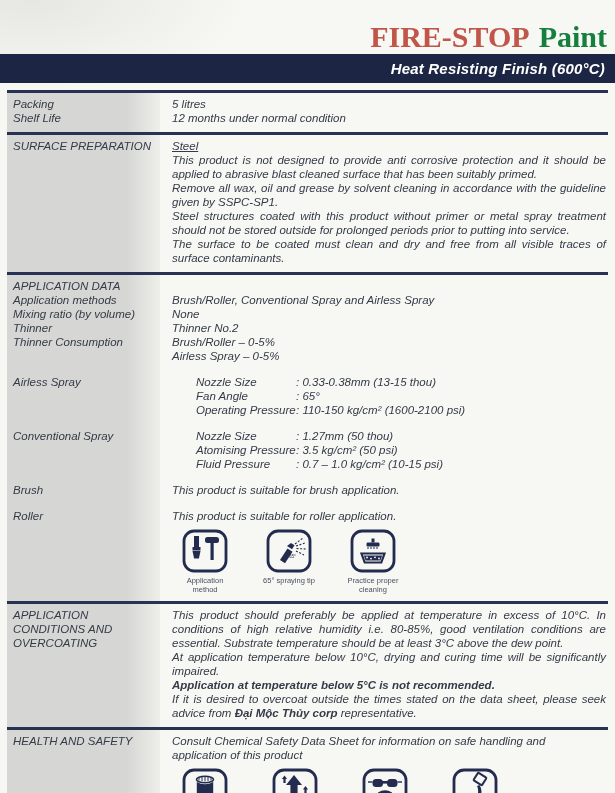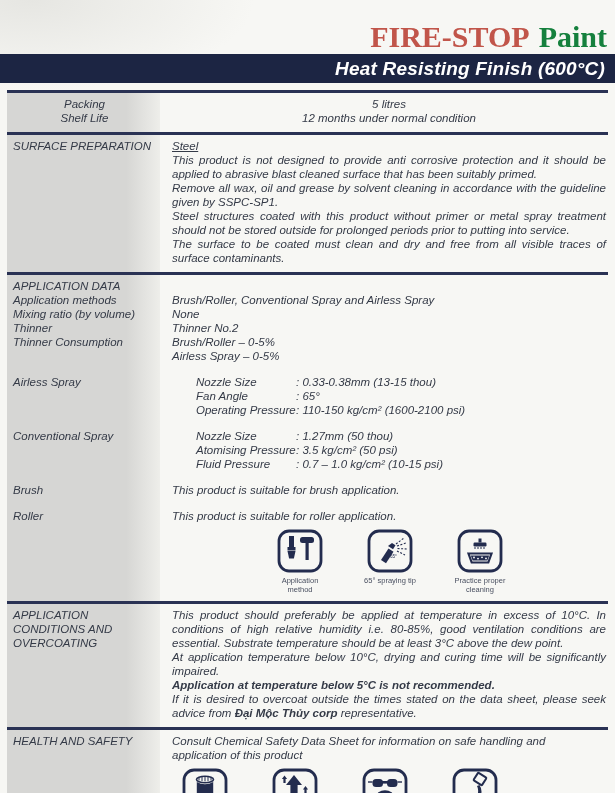--- a/index.html
+++ b/index.html
@@ -22,44 +22,44 @@
     padding: 2px 8px 0 0;
     font-family: "Liberation Serif", serif;
     font-style: normal; font-weight: bold; font-size: 30px; line-height: 34px;
   }
   .brand-red { color: #c1554a; margin-right: 9px; }
   .brand-blue { color: #15803d; }
   .banner {
     height: 29px; background: #1c2543;
     display: flex; align-items: center; justify-content: flex-end;
     padding-right: 10px;
-    color: #ffffff; font-weight: bold; font-size: 19px; letter-spacing: 0.2px;
+    color: #ffffff; font-weight: bold; font-size: 15px; letter-spacing: 0.2px;
   }
   .sheet { padding: 0 7px; }
   .section {
     position: relative;
     border-top: 3px solid #2a3254;
     padding: 4px 0 7px 0;
   }
-  .section.first { margin-top: 7px; text-align: center; }
+  .section.first { margin-top: 7px; }
   .section::before {
     content: ""; position: absolute; left: 0; top: 0; bottom: 0; width: 153px;
     background: linear-gradient(to right, #d6d6d4 78%, #eeeeea 100%);
     z-index: 0;
   }
   .row { display: flex; position: relative; z-index: 1; }
   .lab { flex: 0 0 153px; width: 153px; padding: 0 4px 0 6px; }
   .con { flex: 1; padding-left: 12px; padding-right: 2px; }
   .justify { text-align: justify; }
   .under { text-decoration: underline; }
   .bold { font-weight: bold; } .sp12 { height: 12px; }
   .prow { display: flex; margin-left: 24px; }
   .pname { flex: 0 0 100px; width: 100px; }
   .icons-row { display: flex; position: relative; z-index: 1; margin-top: 6px; margin-left: 165px; }
-  .icons-row.app { gap: 24px; justify-content: center; }
+  .icons-row.app { gap: 18px; }
   .icons-row.health { gap: 24px; }
   .icon-box { display: flex; flex-direction: column; align-items: center; width: 66px; }
   .icon-box svg { display: block; }
   .icon-label {
     margin-top: 3px; font-style: normal; font-size: 7.5px; line-height: 9px;
     color: #4a5061; text-align: center; width: 62px;
   }
   .health-note { max-width: 400px; }
   .inline { display: inline; }
   svg .ink { fill: #232c4e; }

